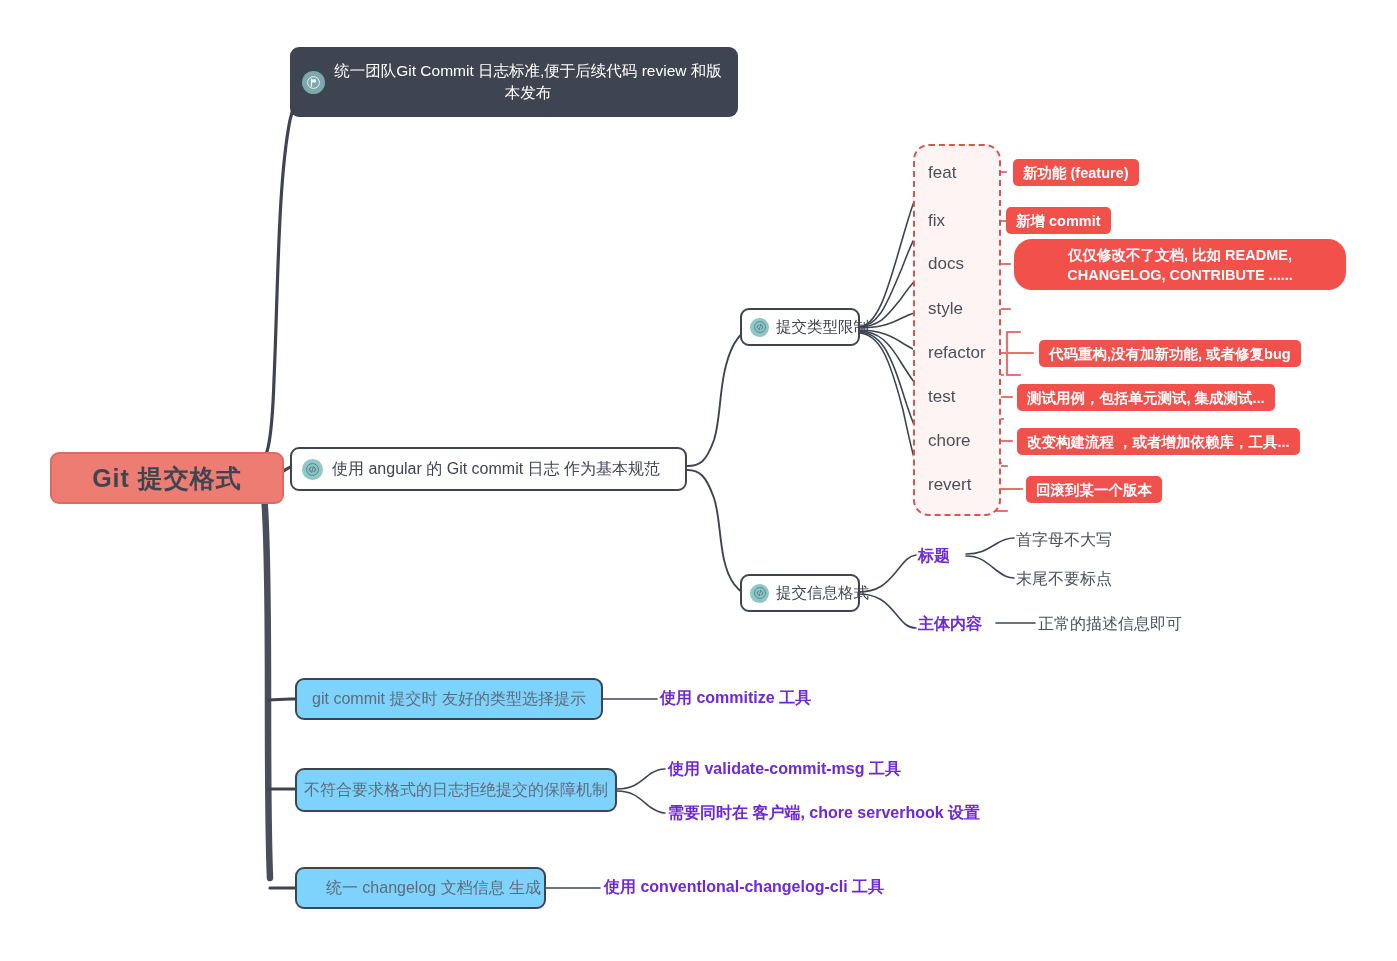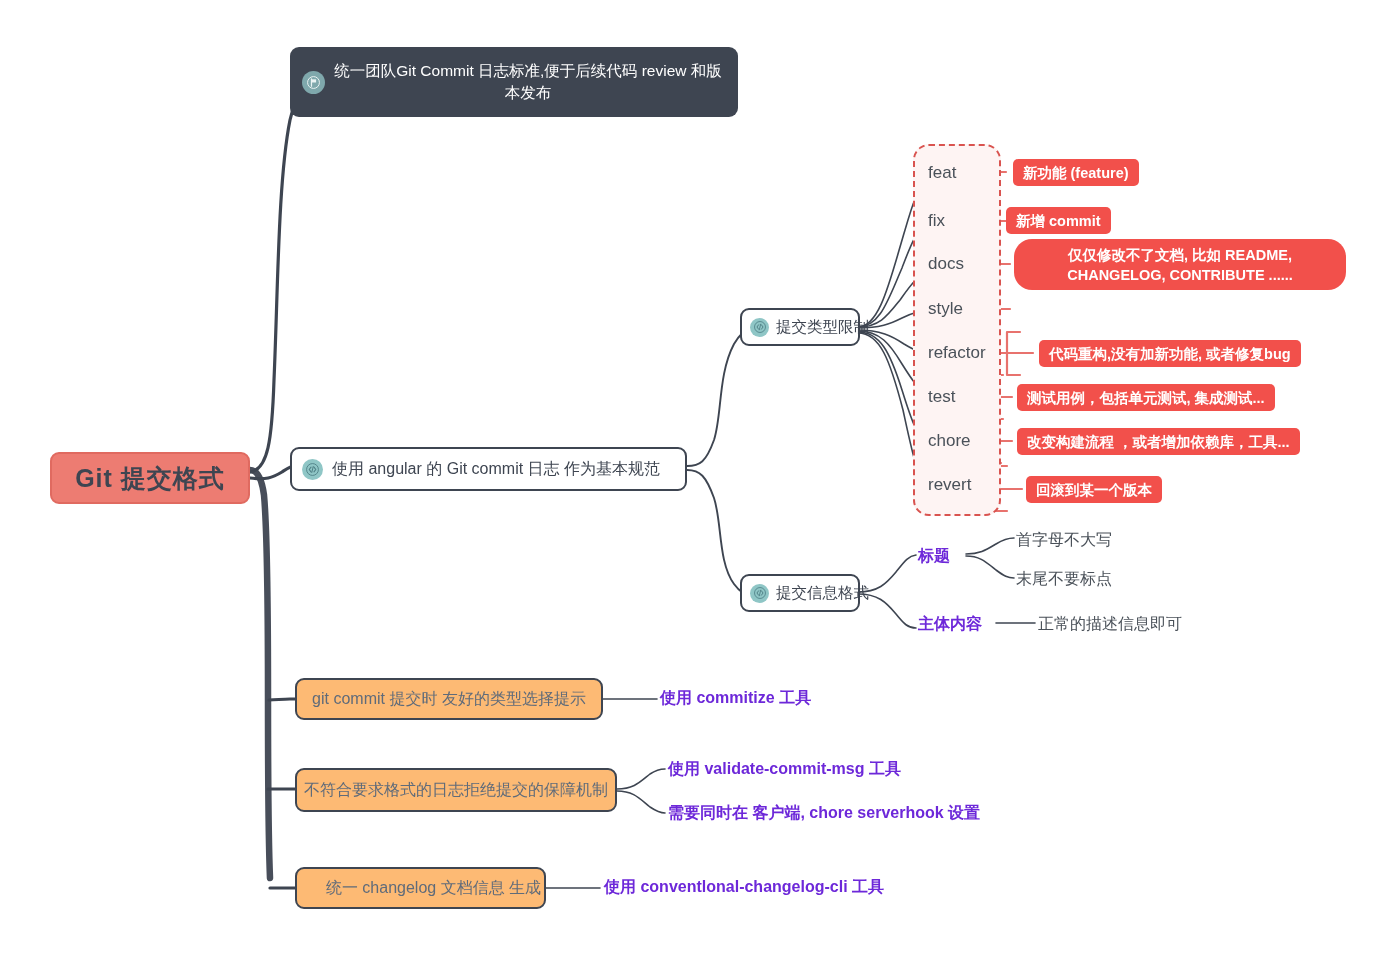--- a/index.html
+++ b/index.html
@@ -70,21 +70,21 @@
     font-size: 16px;
     padding: 7px 14px 7px 10px;
   }
   .white-node.small {
     font-size: 15.5px;
     padding: 6px 11px 6px 8px;
   }
 
   
   .gray-node {
-    background: #fdba74;
+    background: #7dd3fc;
     border: 2.4px solid #3E4551;
     border-radius: 9px;
     color: #5F6B7A;
     font-size: 16px;
     justify-content: center;
     padding: 8px 18px;
   }
 
   
   .red-label {
@@ -205,21 +205,21 @@
       <path d="M977 397 L990 397 M990 375 L990 419 M990 375 L1003 375 M990 419 L1003 419 M990 397 L1012 397"></path>
 
       <path d="M975 441 L988 441 M988 419 L988 463 M988 419 L1001 419 M988 463 L1001 463 M988 441 L1012 441"></path>
 
       <path d="M981 489 L994 489 M994 466 L994 511 M994 466 L1007 466 M994 511 L1007 511 M994 489 L1022 489"></path>
     </g>
   </svg>
 
   <div class="dashed-group" style="left:913px; top:144px; width:88px; height:372px;"></div>
 
-  <div class="node root-node" style="left:50px; top:452px; width:200px; height:52px;text-align:center;">
+  <div class="node root-node" style="left:50px; top:452px; width:234px; height:52px;text-align:center;">
     <span>Git 提交格式</span>
   </div>
 
   <div class="node dark-node" style="left:290px; top:47px; width:448px; height:70px;">
     <span class="icon-circle flag">
       <svg width="13" height="13" viewBox="0 0 16 16">
         <circle cx="8" cy="8" r="7.3" fill="none" stroke="#EAF3F3" stroke-width="1.2"></circle>
         <path d="M5.5 3.6 L5.5 12.6" stroke="#EAF3F3" stroke-width="1.5" stroke-linecap="round"></path>
         <path d="M5.5 4.1 L11.2 4.1 L11.2 8.0 L5.5 8.0 Z" fill="#EAF3F3"></path>
       </svg>

